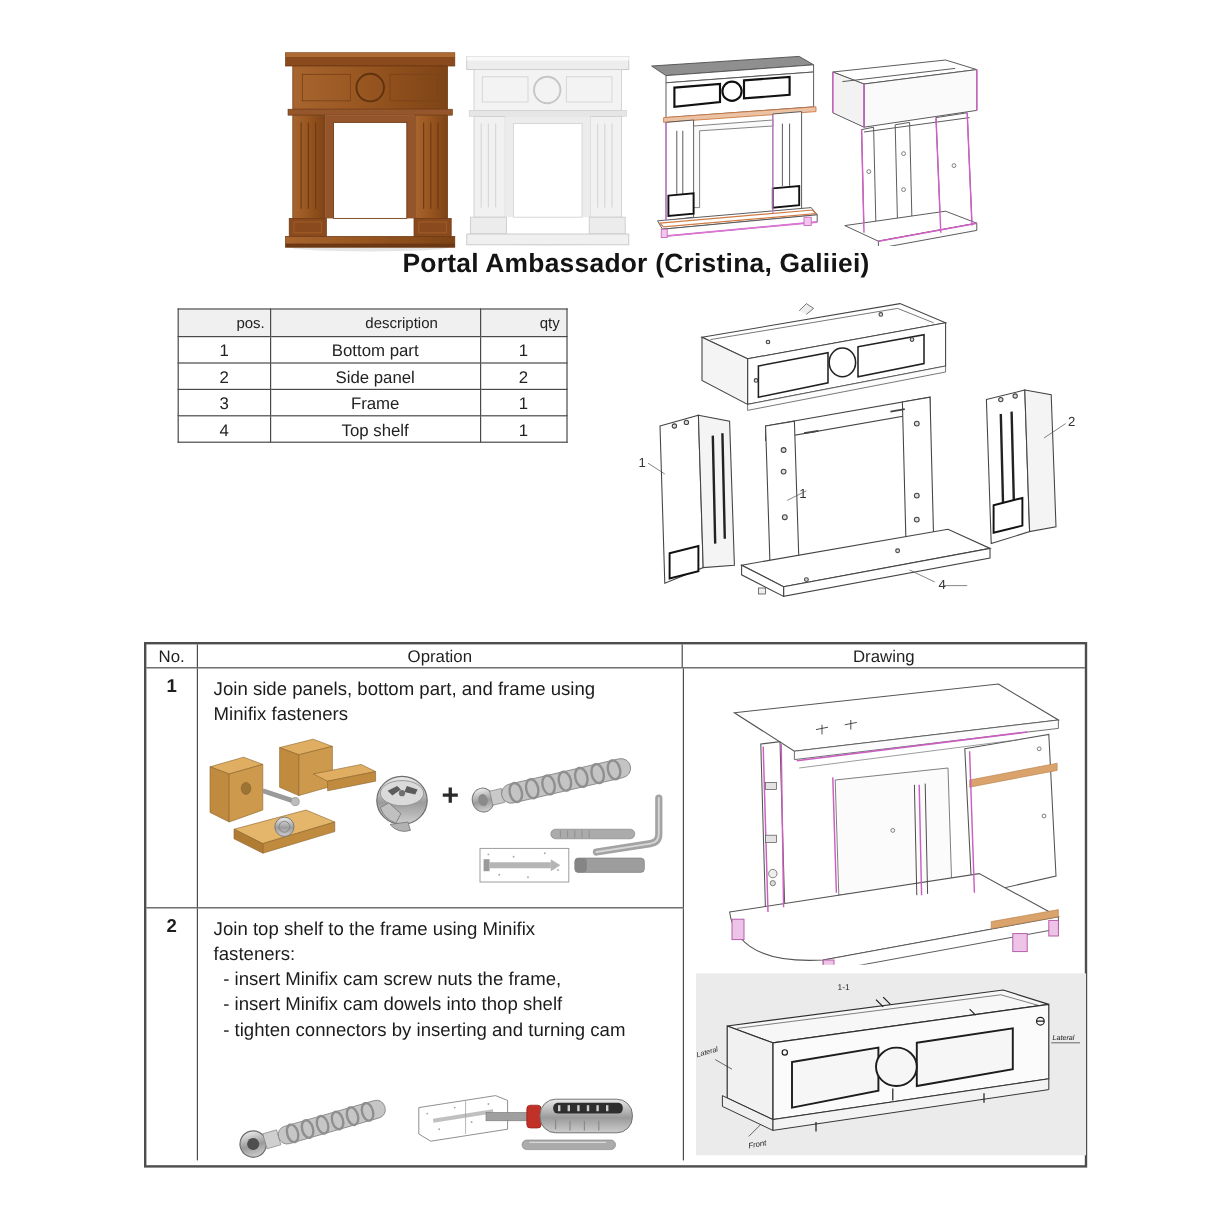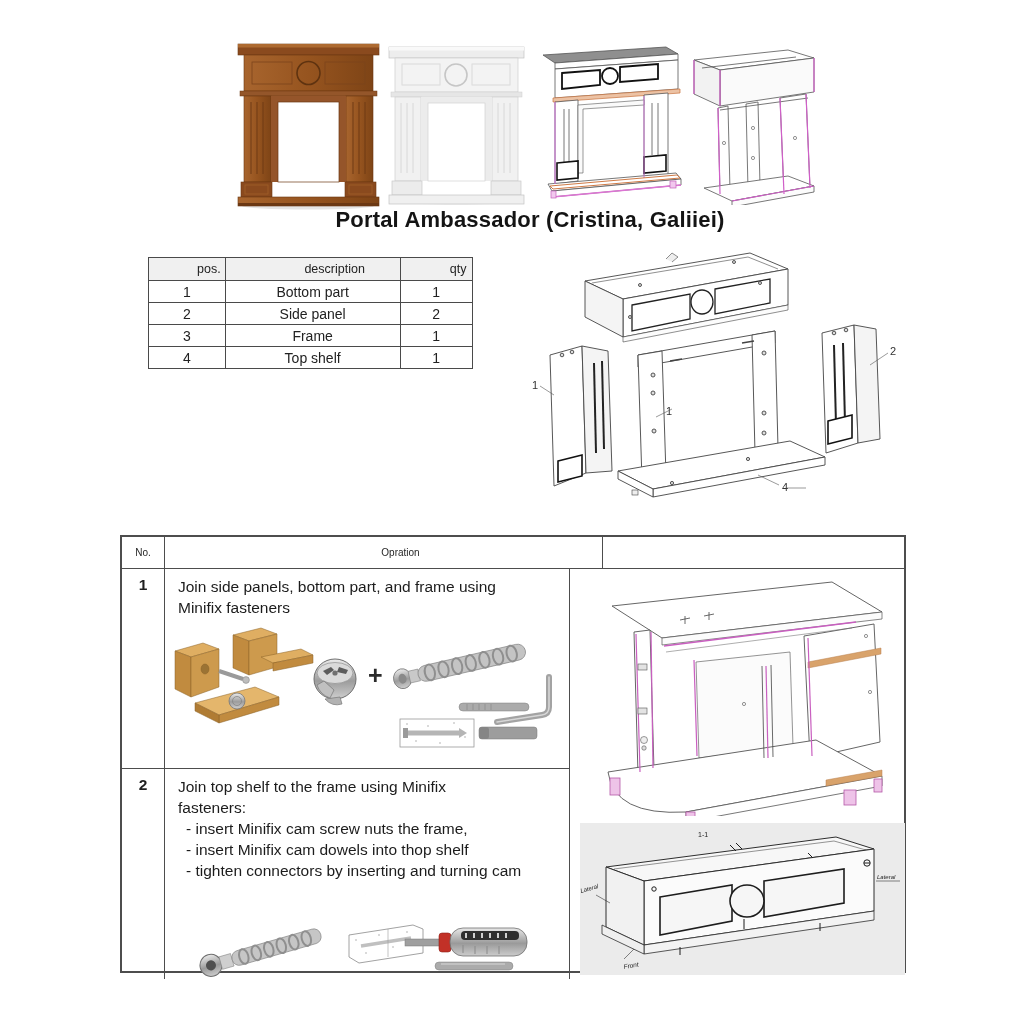--- a/index.html
+++ b/index.html
@@ -15,21 +15,21 @@
   
   table.parts { left:148px; top:257px; border-collapse:collapse; position:absolute;
                 font-size:13.5px; color:#222; }
   table.parts th, table.parts td { border:1px solid #4a4a4a; text-align:center; padding:0 4px; }
   table.parts th { background:#f0f0f0; font-weight:normal; font-size:12.5px; height:23px;padding-left:48px; }
   table.parts td { height:22px; font-size:14px; }
   .col-pos { width:47px; } .col-desc { width:175px; } .col-qty { width:72px; }
 
   
   .steps { left:120px; top:535px; width:786px; height:438px; border:2px solid #4d4d4d; }
-  .steps-header { display:flex; height:32px; border-bottom:1px solid #4d4d4d; font-size:10px;gap:34px; }
+  .steps-header { display:flex; height:20px; border-bottom:1px solid #4d4d4d; font-size:14px; }
   .hc { display:flex; align-items:center; justify-content:center; }
   .hc-no { width:43px; border-right:1px solid #4d4d4d; }
   .hc-op { width:404px; border-right:1px solid #4d4d4d;text-align:center; }
   .hc-draw { flex:1; }
   .steps-body { display:flex; height:410px; }
   .body-left { width:448px; display:flex; flex-direction:column; }
   .srow { display:flex; }
   .srow-1 { height:200px; border-bottom:1px solid #4d4d4d; }
   .srow-2 { flex:1; }
   .cell-no { width:43px; border-right:1px solid #4d4d4d; text-align:center;
@@ -271,20 +271,21 @@
       <text x="262" y="248">4</text>
       <line x1="259" y1="242" x2="238" y2="232" stroke="#555" stroke-width="0.6"></line>
       <line x1="266" y1="245" x2="286" y2="245" stroke="#555" stroke-width="0.6"></line>
     </g>
   </svg>
 
   <div class="abs steps">
     <div class="steps-header">
       <div class="hc hc-no">No.</div>
       <div class="hc hc-op">Opration</div>
+      <div class="hc hc-draw">Drawing</div>
     </div>
     <div class="steps-body">
       <div class="body-left">
 
         <div class="srow srow-1">
           <div class="cell-no">1</div>
           <div class="cell-op">
             <div class="op-line">Join side panels, bottom part, and frame using</div>
             <div class="op-line">Minifix fasteners</div>
             <span class="plus-sign">+</span>

